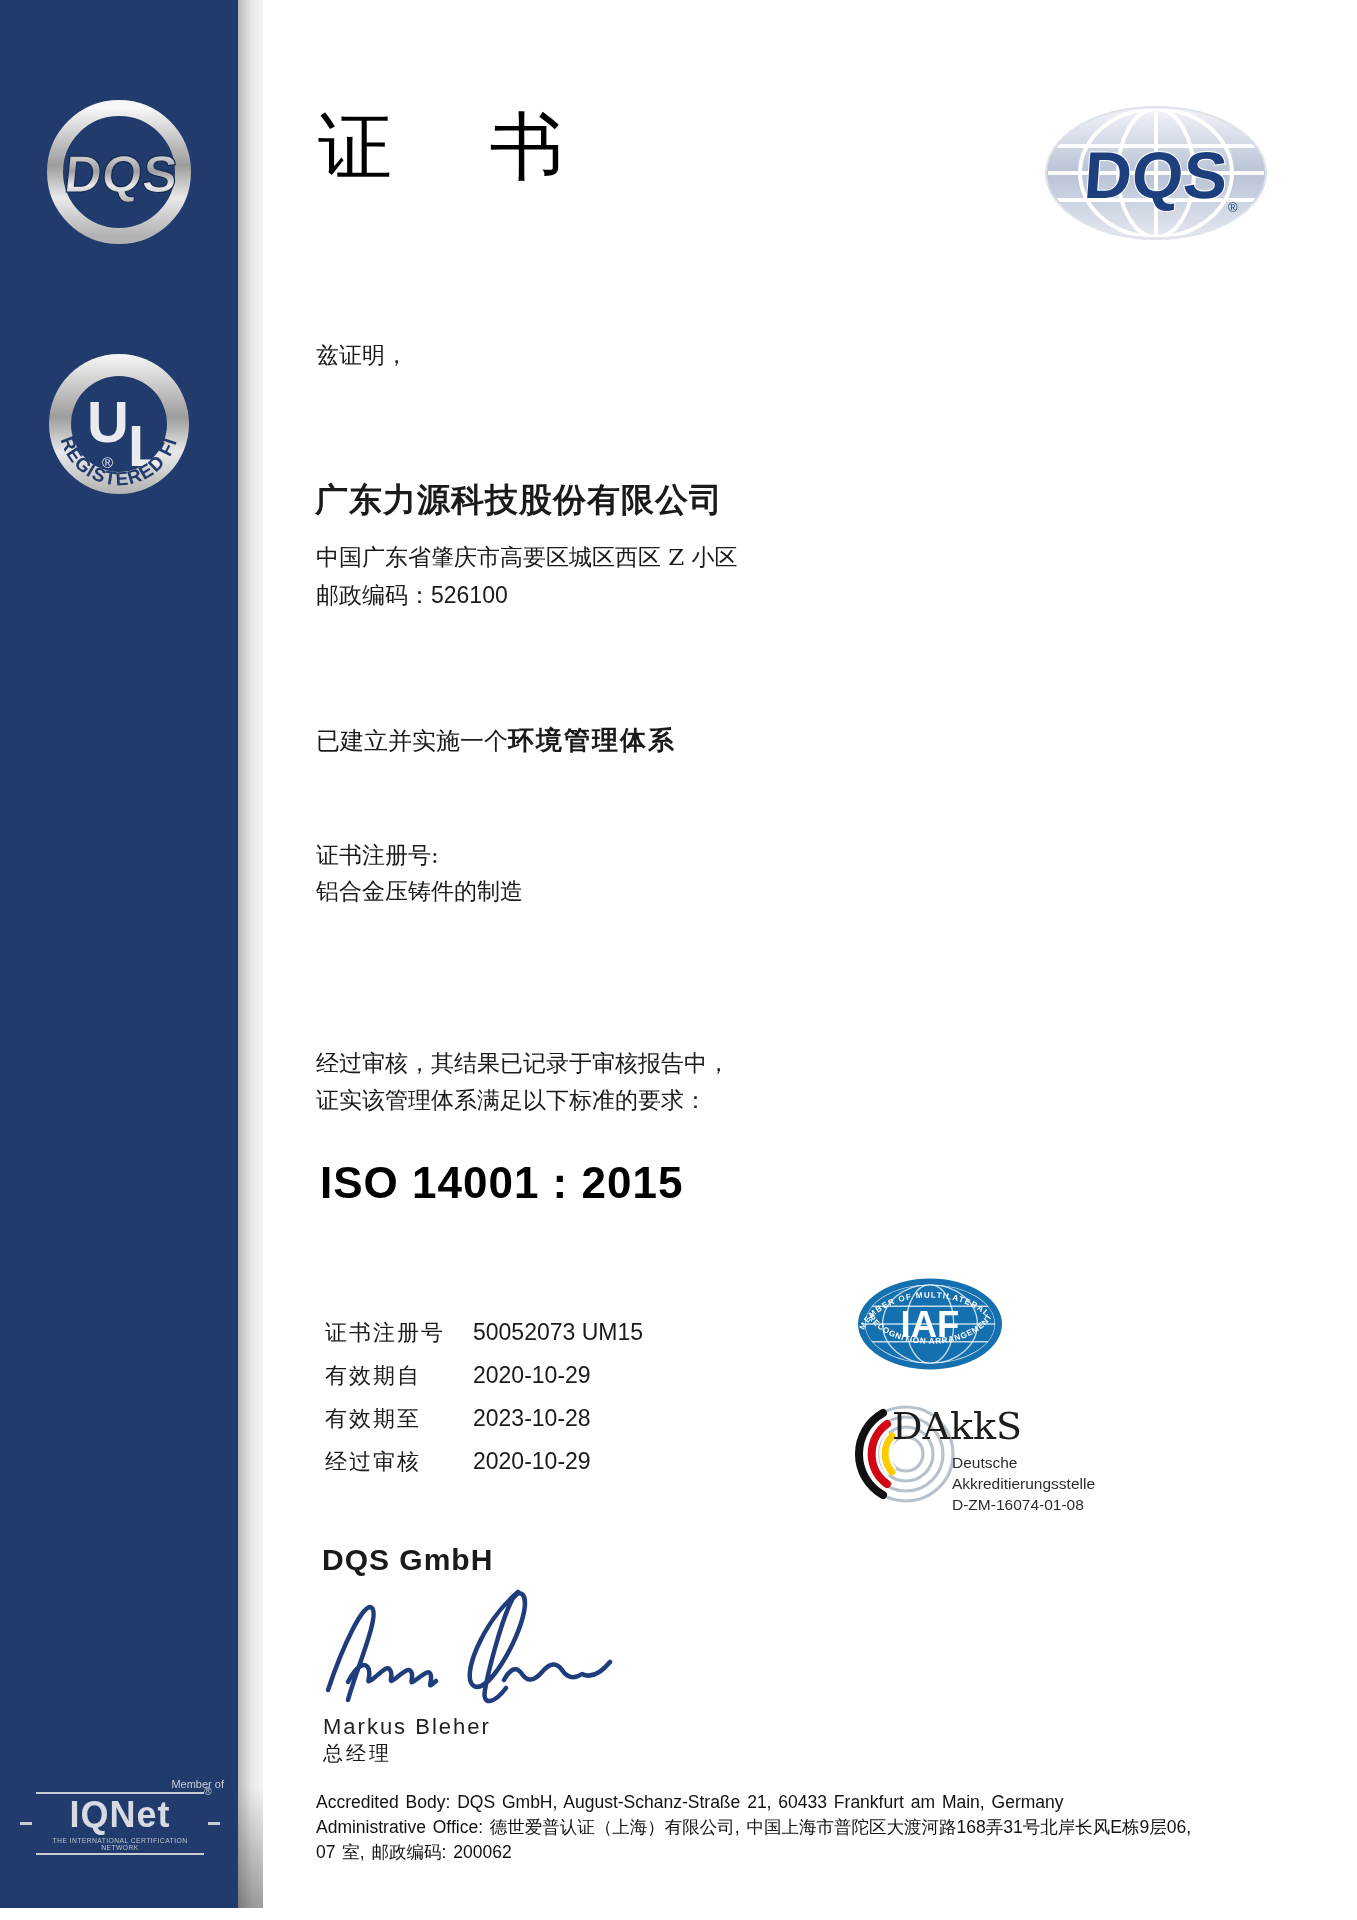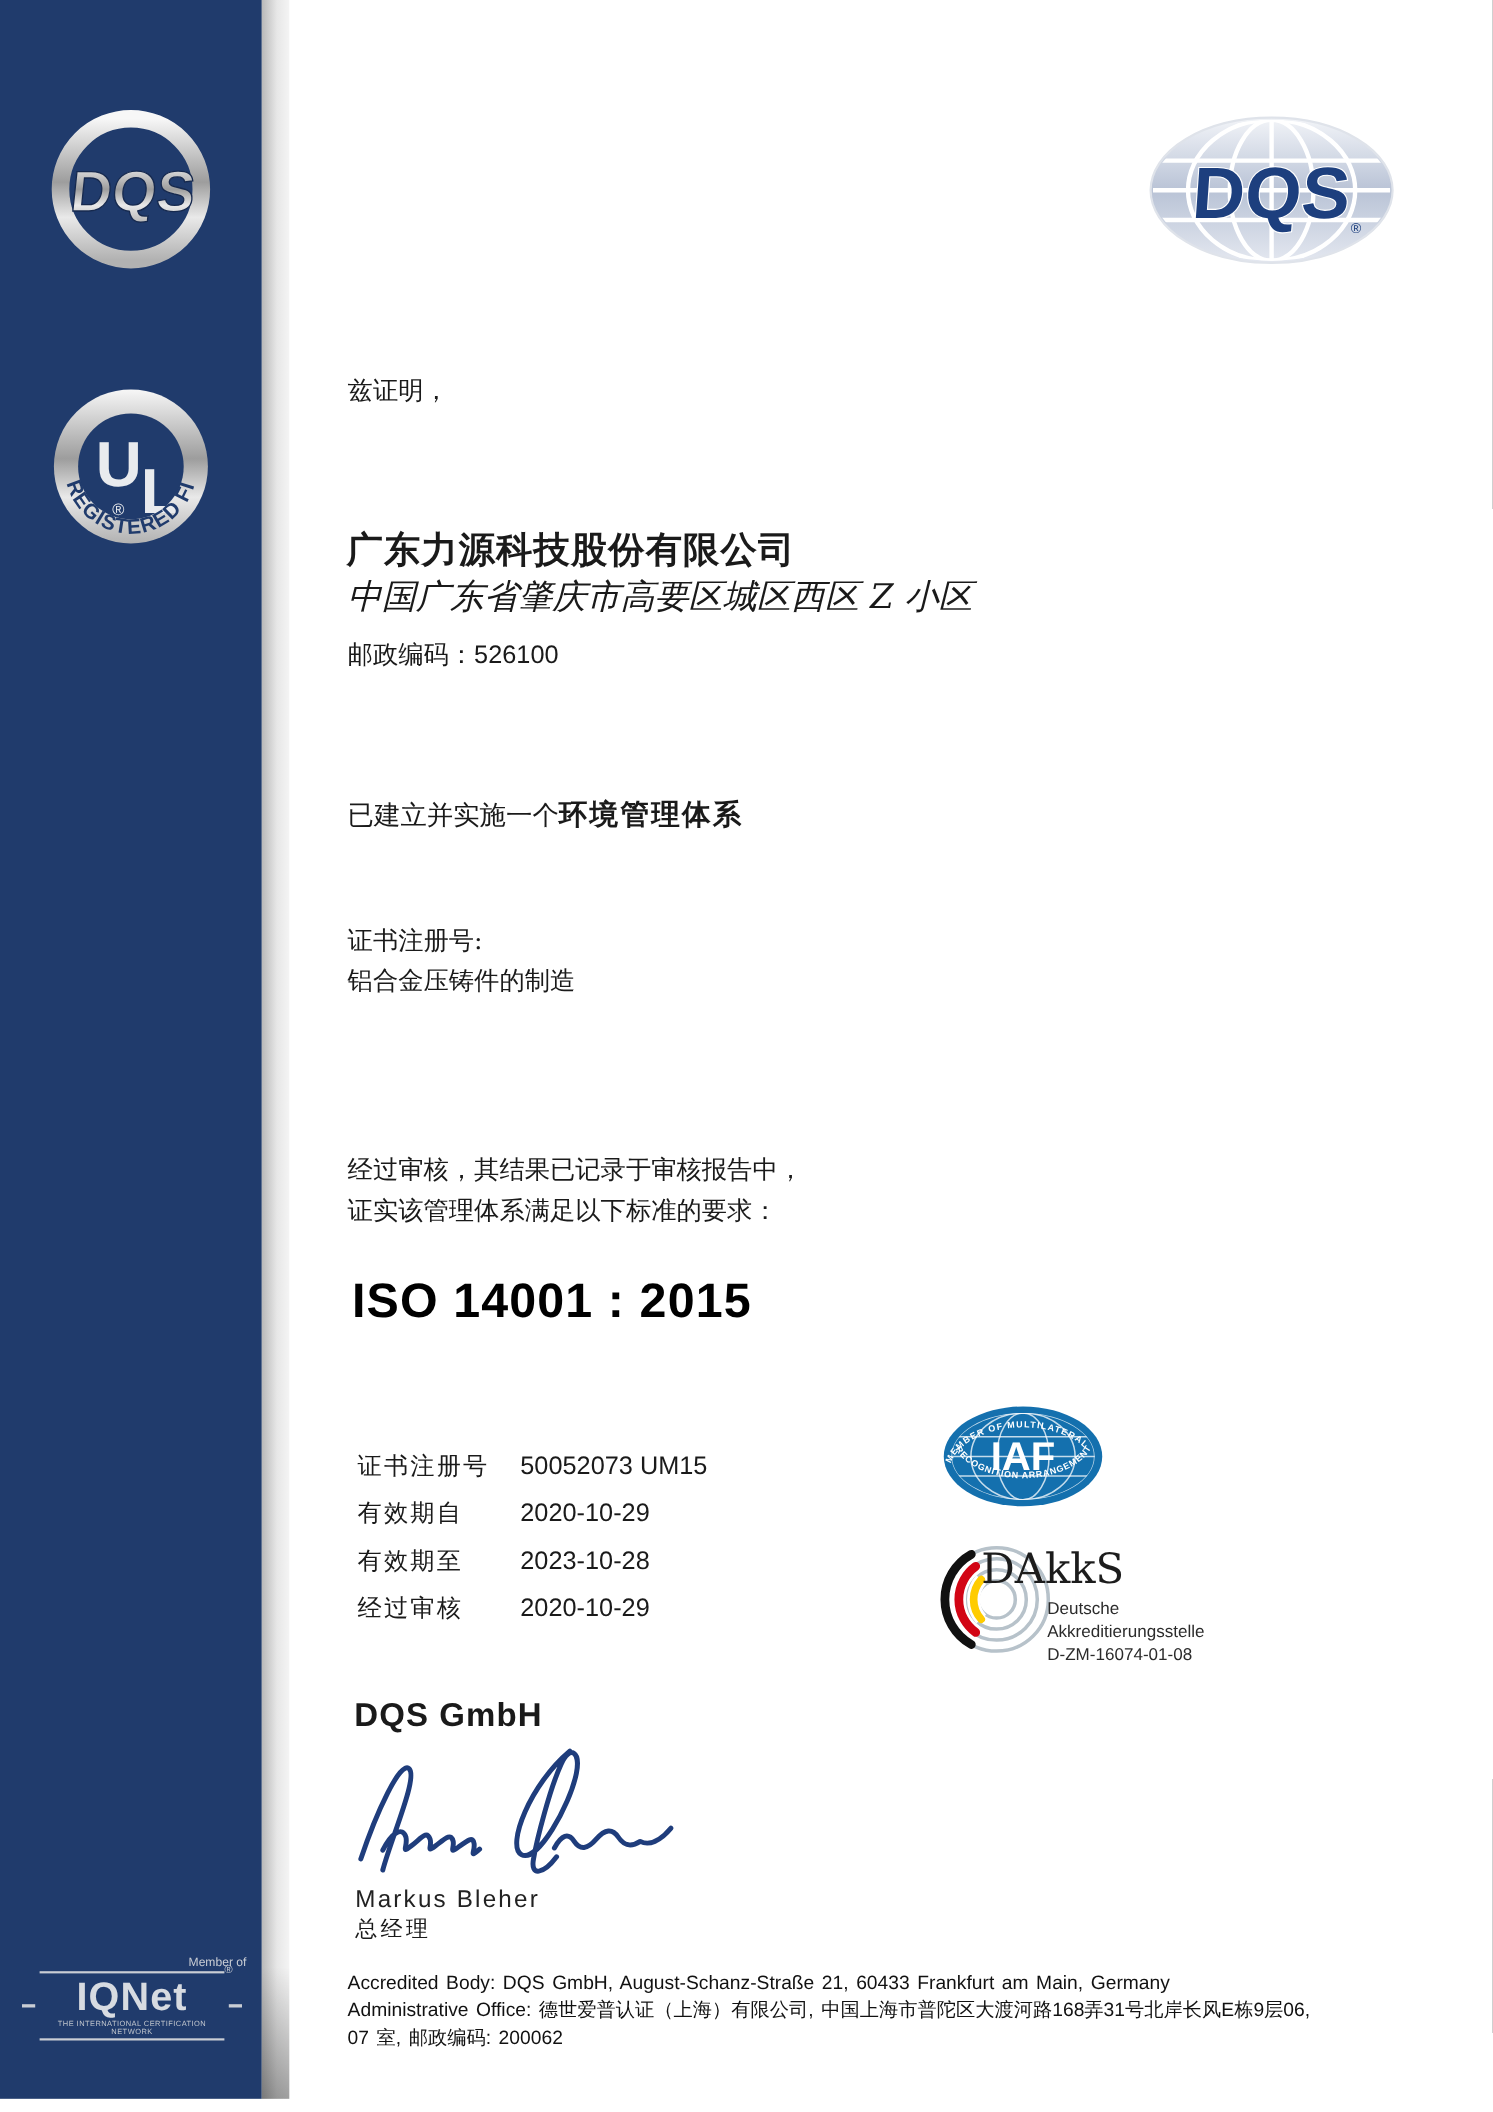--- a/index.html
+++ b/index.html
@@ -13,21 +13,21 @@
   .silver-strip{left:238px;top:0;width:25px;height:1908px;
       background:linear-gradient(to right,#b9b9b9,#e7e7e7 55%,#f4f4f4);}
   .silver-strip:after{content:"";position:absolute;left:0;bottom:0;width:100%;height:120px;
       background:linear-gradient(to bottom,rgba(0,0,0,0),rgba(0,0,0,0.35));}
 
   
   .cert-title{left:318px;top:98px;font-size:74px;word-spacing:74px;color:#000;}
 
   .intro{left:316px;top:340px;font-size:23px;}
   .company{left:315px;top:478px;font-size:33px;font-weight:bold;letter-spacing:1px;text-align:center;}
-  .addr1{left:316px;top:522px;font-size:31px;font-style:italic;}
+  .addr1{left:316px;top:542px;font-size:23px;}
   .addr2{left:316px;top:580px;font-size:23px;}
   .addr2 .num{font-family:"Liberation Sans",sans-serif;}
 
   .statement{left:316px;top:702px;font-size:24px;margin-top:21px;}
   .statement b{font-size:26px;letter-spacing:2px;}
 
   .scope-label{left:316px;top:840px;font-size:23px;}
   .scope-text{left:316px;top:876px;font-size:23px;}
 
   .audit1{left:316px;top:1048px;font-size:23px;}
@@ -130,20 +130,21 @@
       <div class="dash"></div>
       <div class="box">
         <span class="reg">®</span>
         <div class="name">IQNet</div>
         <div class="tagline">THE INTERNATIONAL CERTIFICATION NETWORK</div>
       </div>
       <div class="dash"></div>
     </div>
   </div>
 
+  <div class="abs cert-title">证 书</div>
 
   <svg class="abs" style="left:1042px;top:104px" width="228" height="140" viewBox="0 0 228 140">
     <defs>
       <linearGradient id="globeGrad" x1="0" y1="0" x2="0" y2="1">
         <stop offset="0" stop-color="#f2f4f8"></stop>
           <stop offset="0.5" stop-color="#b9c3d6"></stop>
         <stop offset="1" stop-color="#e4e8f0"></stop>
       </linearGradient>
       <clipPath id="globeClip">
           <ellipse cx="114" cy="69" rx="108" ry="64"></ellipse>

